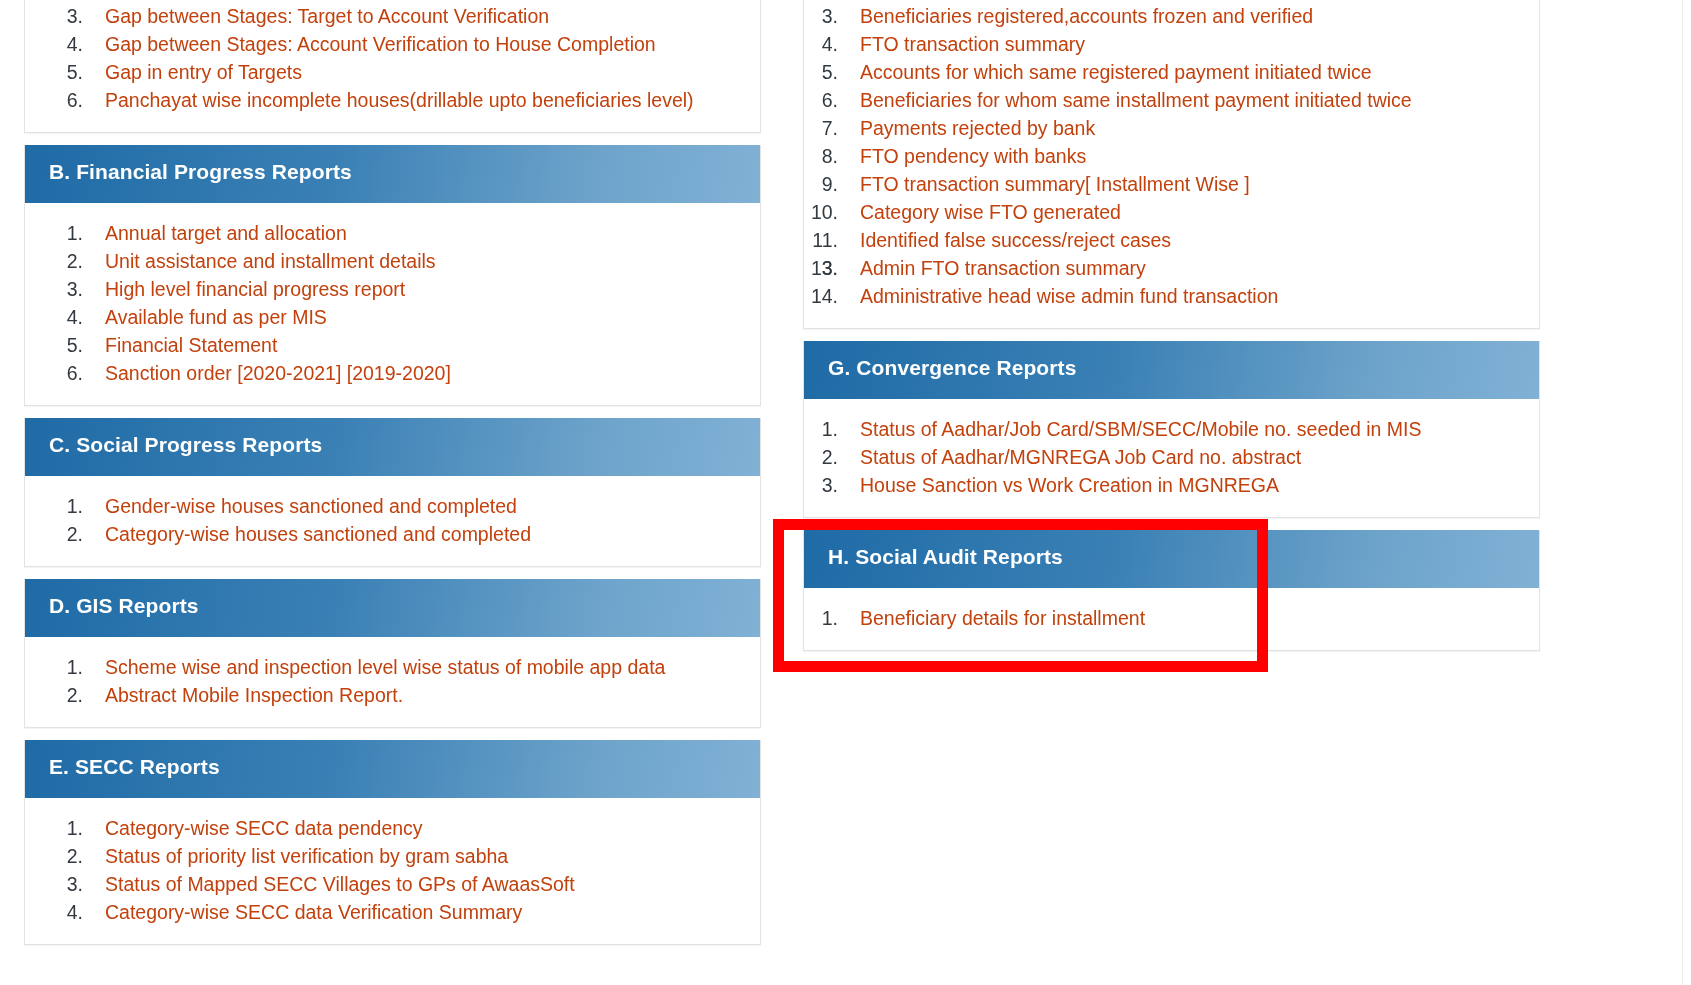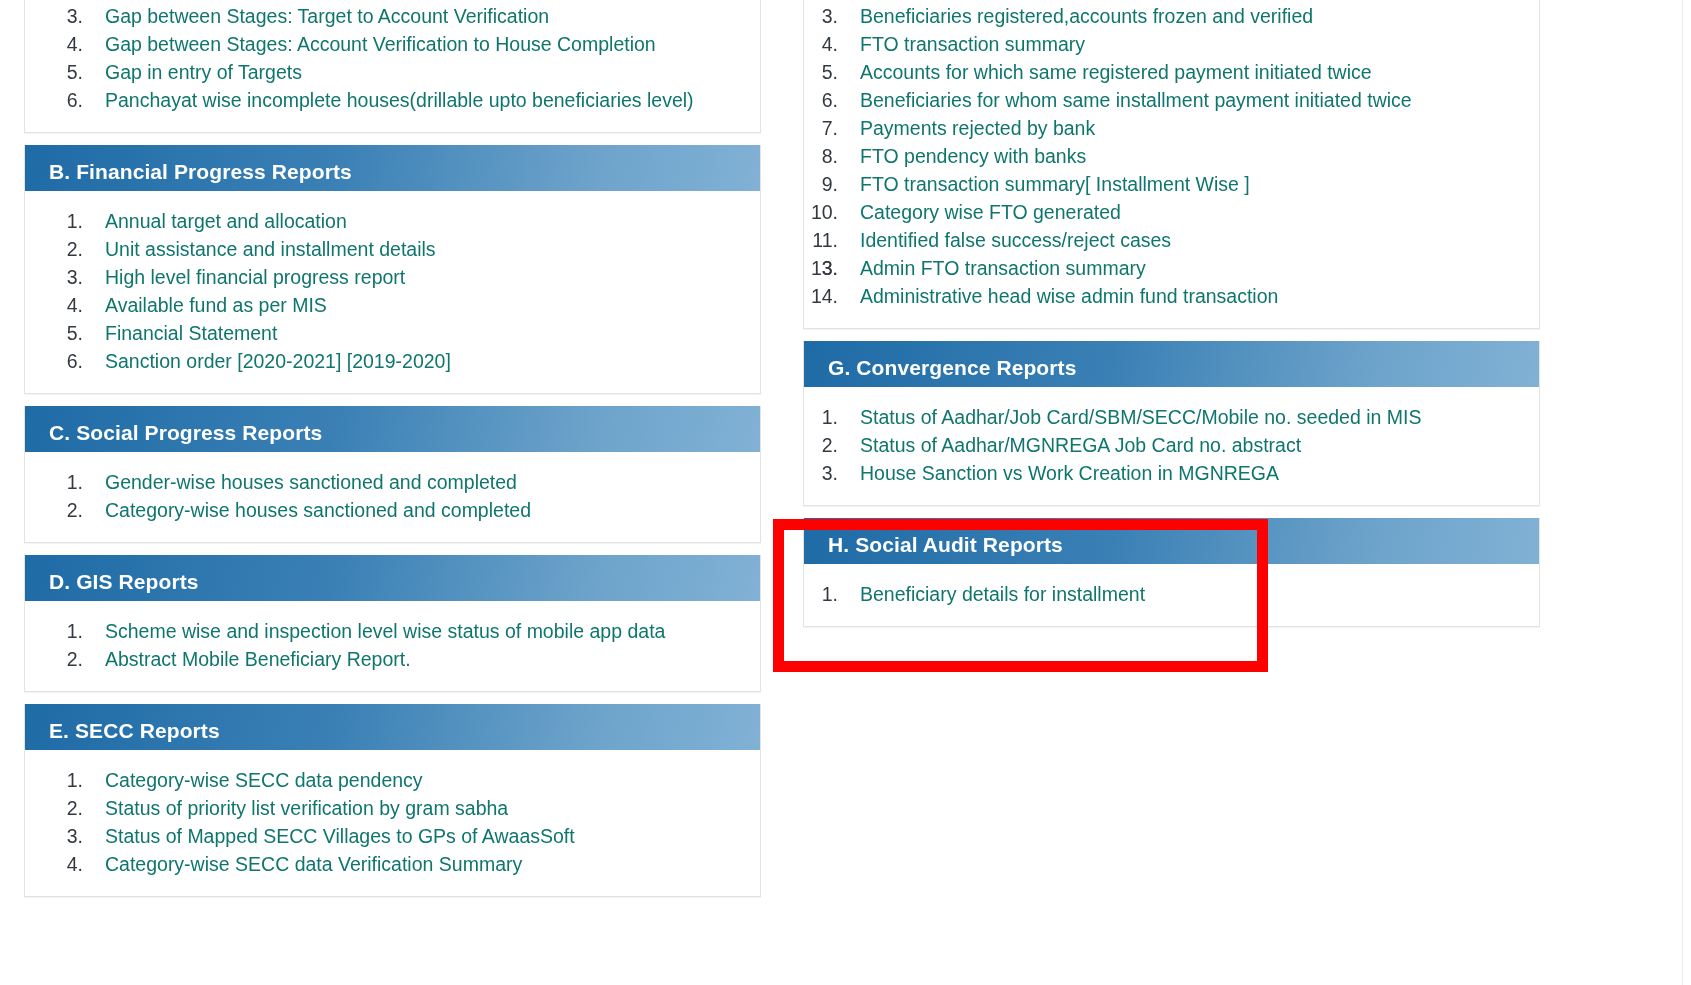--- a/index.html
+++ b/index.html
@@ -41,21 +41,21 @@
     box-shadow: 0 1px 1px rgba(0,0,0,0.045);
   }
 
   .card-header {
     background: linear-gradient(100deg, #1f6ba6 0%, #3a80b5 42%, #6ea4cb 78%, #81b1d5 100%);
     color: #ffffff;
     font-size: 21px;
     font-weight: bold;
     letter-spacing: 0.1px;
     padding: 14px 12px 14px 24px;
-    height: 46px;
+    height: 58px;
     line-height: 25px;
     white-space: nowrap;
     overflow: hidden;
   }
 
   .card-body {
     padding: 16px 0 18px 0;
     background: #ffffff;
   }
 
@@ -74,21 +74,21 @@
     margin-bottom: 0;
     white-space: nowrap;
   }
   ol.report-list > li .num {
     position: absolute;
     left: 0;
     width: 58px;
     text-align: right;
     color: #333940;
   }
-  ol.report-list > li .txt { color: #0f766e; }
+  ol.report-list > li .txt { color: #c2410c; }
 
   
   ol.report-list.wide > li { padding-left: 56px; }
   ol.report-list.wide > li .num { width: 34px; }
 
   
   #card-a-tail {
     border-top: none;
   }
   #card-a-tail .card-body {
@@ -168,21 +168,21 @@
           <li><span class="num">2.</span><span class="txt">Category-wise houses sanctioned and completed</span></li>
         </ol>
       </div>
     </div>
 
     <div class="card">
       <div class="card-header">D. GIS Reports</div>
       <div class="card-body">
         <ol class="report-list">
           <li><span class="num">1.</span><span class="txt">Scheme wise and inspection level wise status of mobile app data</span></li>
-          <li><span class="num">2.</span><span class="txt">Abstract Mobile Beneficiary Report.</span></li>
+          <li><span class="num">2.</span><span class="txt">Abstract Mobile Inspection Report.</span></li>
         </ol>
       </div>
     </div>
 
     <div class="card">
       <div class="card-header">E. SECC Reports</div>
       <div class="card-body">
         <ol class="report-list">
           <li><span class="num">1.</span><span class="txt">Category-wise SECC data pendency</span></li>
           <li><span class="num">2.</span><span class="txt">Status of priority list verification by gram sabha</span></li>

